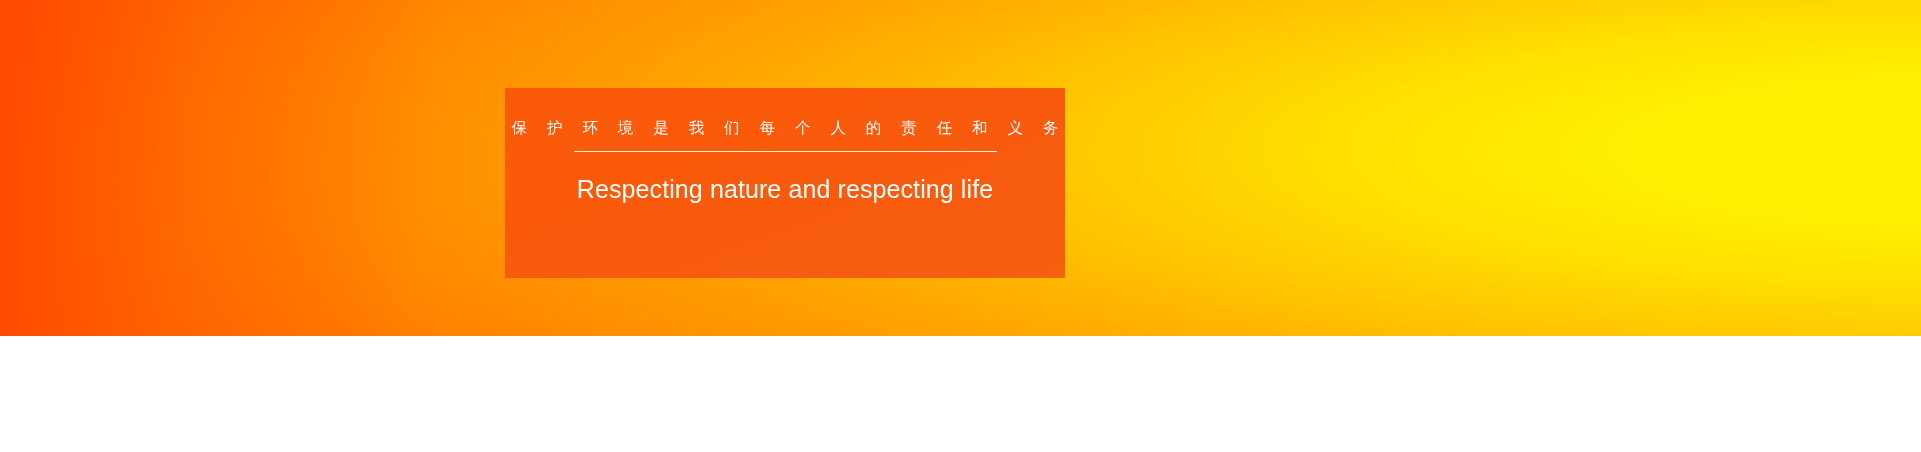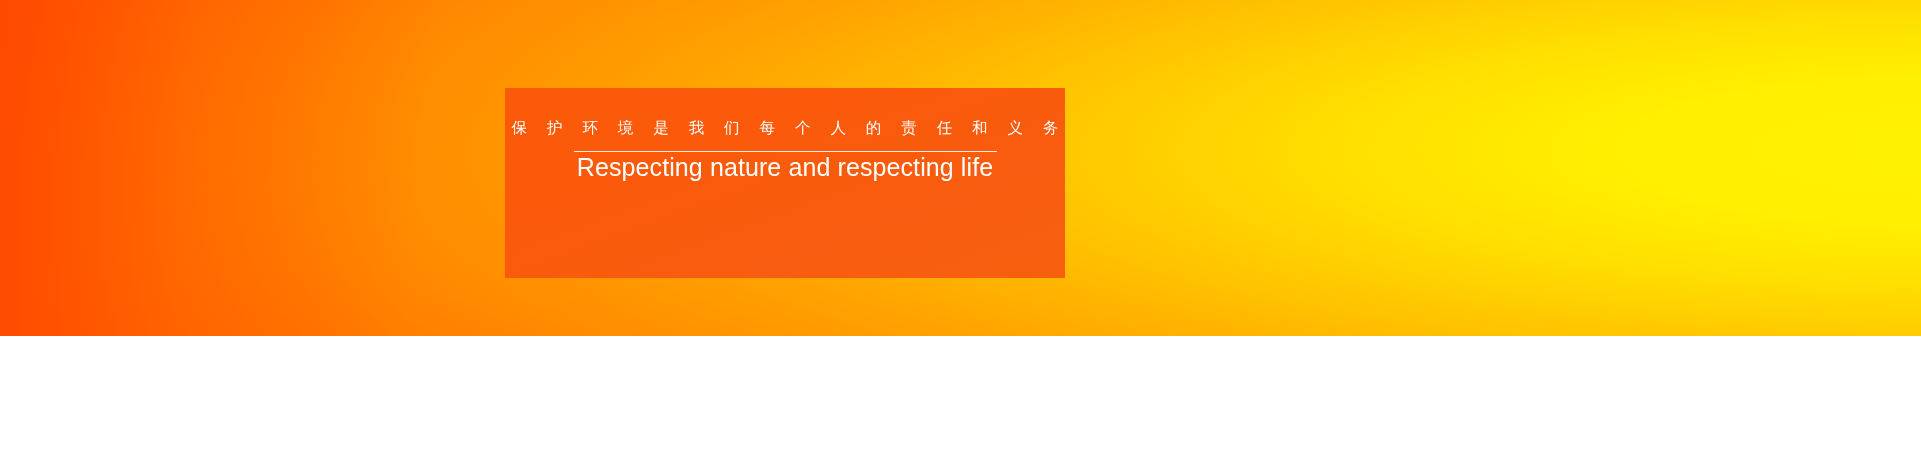--- a/index.html
+++ b/index.html
@@ -96,21 +96,21 @@
   }
 
   .divider-rule {
     margin-top: 14px;
     width: 423px;
     height: 1px;
     background: rgba(255, 255, 255, 0.88);
   }
 
   .subtitle-en {
-    margin-top: 2px;
+    margin-top: 24px;
     color: #FFFFFF;
     font-size: 25px;
     line-height: 1.1;
     font-weight: 400;
     letter-spacing: 0.1px;
     white-space: nowrap;
     font-family: "Liberation Sans", "DejaVu Sans", sans-serif;
   }
 </style>
 </head>

